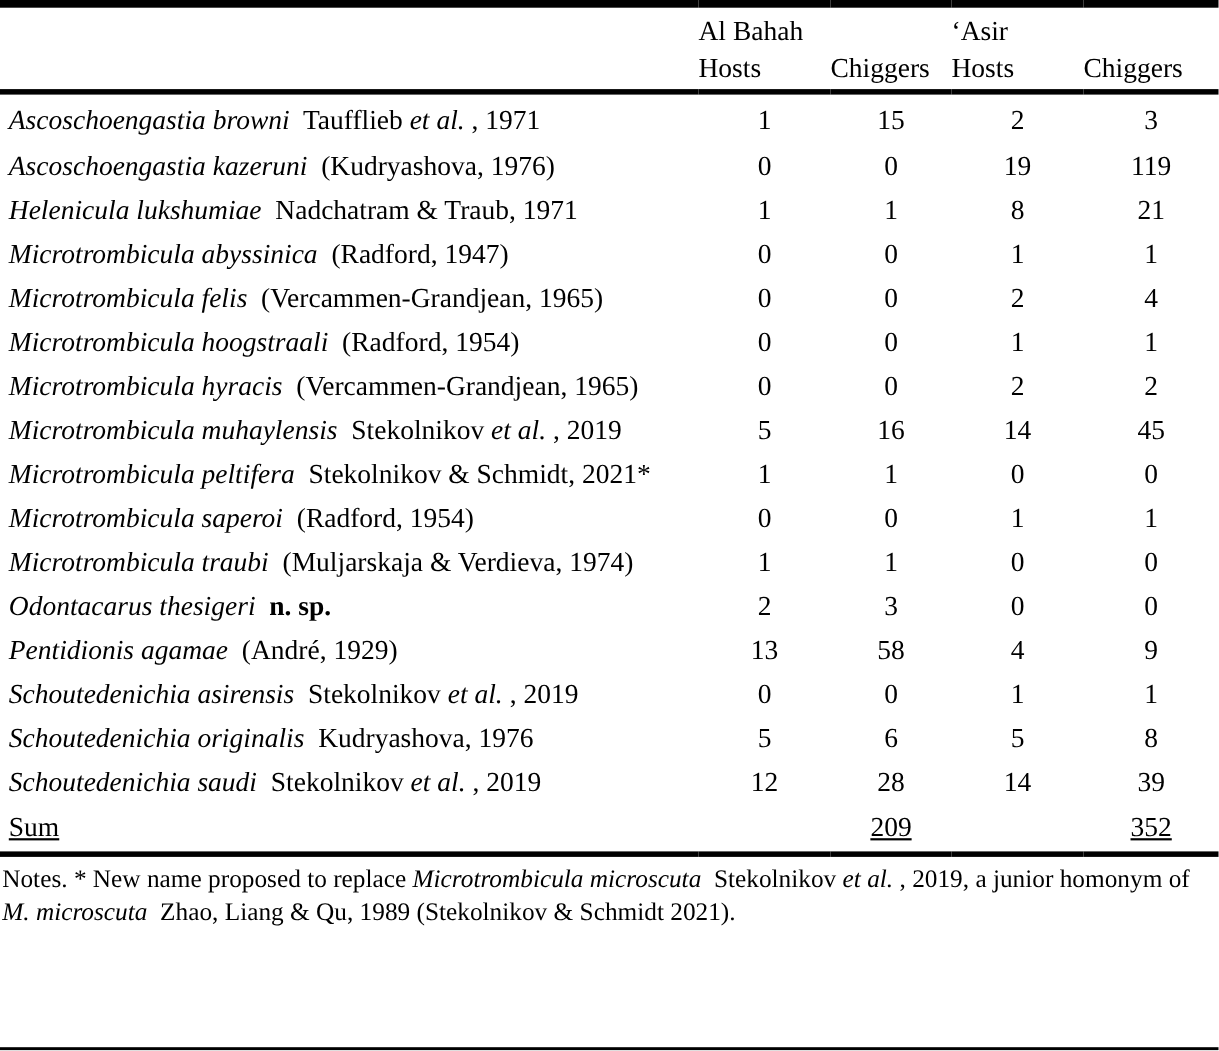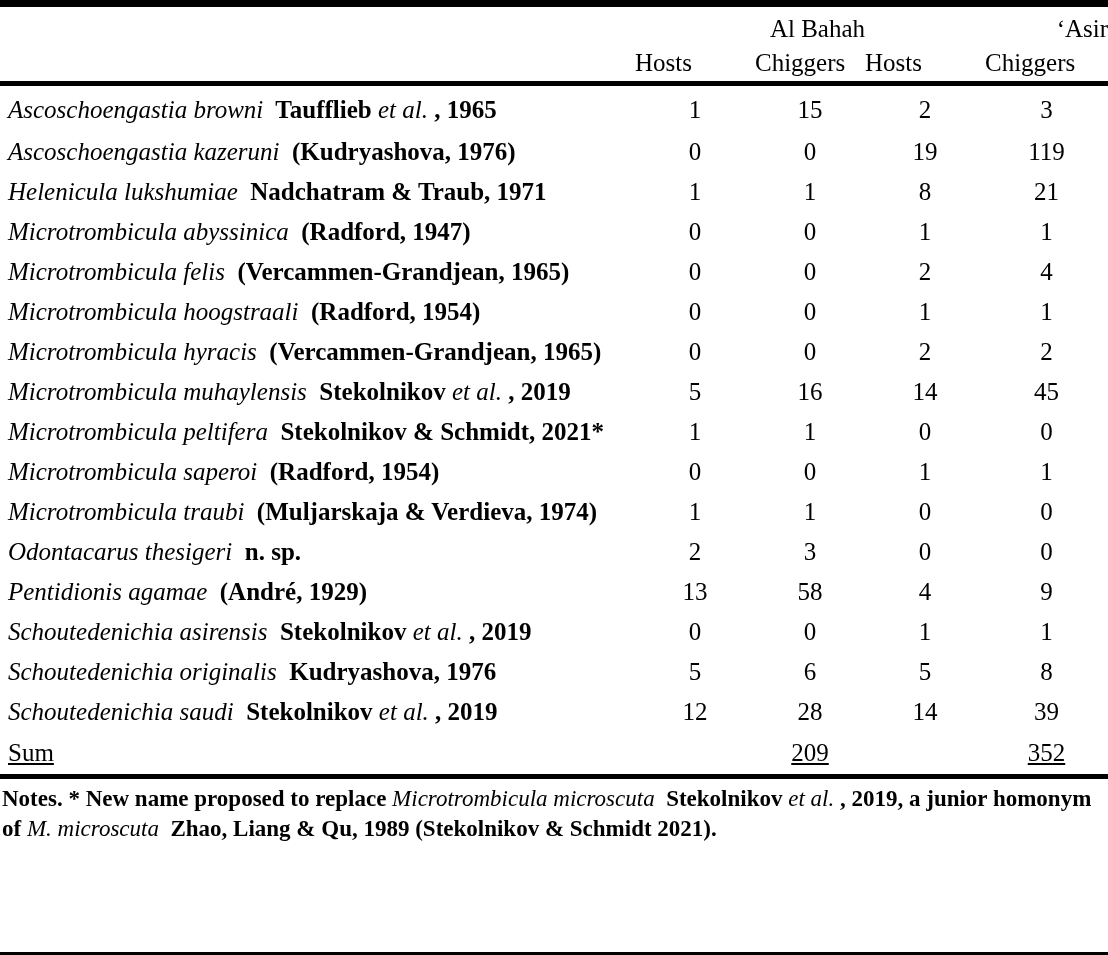--- a/index.html
+++ b/index.html
@@ -25,21 +25,21 @@
     font-size: 25px;
   }
   col.c-species  { width: 635px; }
   col.c-hosts1   { width: 120px; }
   col.c-chig1    { width: 110px; }
   col.c-hosts2   { width: 120px; }
   col.c-chig2    { width: 123px; }
 
   tr.group-row td {
     height: 32px;
-    text-align: right;
+    text-align: left;
     vertical-align: middle;
     padding: 0;
     padding-top: 6px;
   }
   tr.colhead-row td {
     height: 36px;
     vertical-align: middle;
     padding: 0;
     border-bottom: 5px solid #000000;
   }
@@ -58,21 +58,21 @@
   td.val { text-align: center; }
   tr.sum-row td {
     height: 42px;
     vertical-align: middle;
     padding: 0;
     border-bottom: 5px solid #000000;
     text-decoration: underline;
   }
   .seg-i { font-style: italic; margin-top: 20px; }
   .seg-b { font-weight: bold; text-align: center; }
-  .seg-n { font-style: normal; font-weight: bold; }
+  .seg-n { font-style: normal; font-weight: normal; }
   .notes {
     padding: 5px 6px 0 2px;
     font-size: 23px;
     line-height: 30px;
     white-space: pre-wrap;
   }
   .bottom-rule {
     position: absolute;
     left: 0;
     bottom: 0;
@@ -104,21 +104,21 @@
         <td></td>
         <td>Hosts</td>
         <td>Chiggers</td>
         <td>Hosts</td>
         <td>Chiggers</td>
       </tr>
     </thead>
     <tbody>
 
     <tr class="data-row first">
-          <td class="species"><span class="seg-i">Ascoschoengastia browni</span><span class="seg-n">  Taufflieb </span><span class="seg-i">et al.</span><span class="seg-n"> , 1965</span></td>
+          <td class="species"><span class="seg-i">Ascoschoengastia browni</span><span class="seg-n">  Taufflieb </span><span class="seg-i">et al.</span><span class="seg-n"> , 1971</span></td>
           <td class="val">1</td>
           <td class="val">15</td>
           <td class="val">2</td>
           <td class="val">3</td>
         </tr>
         <tr class="data-row">
           <td class="species"><span class="seg-i">Ascoschoengastia kazeruni</span><span class="seg-n">  (Kudryashova, 1976)</span></td>
           <td class="val">0</td>
           <td class="val">0</td>
           <td class="val">19</td>

